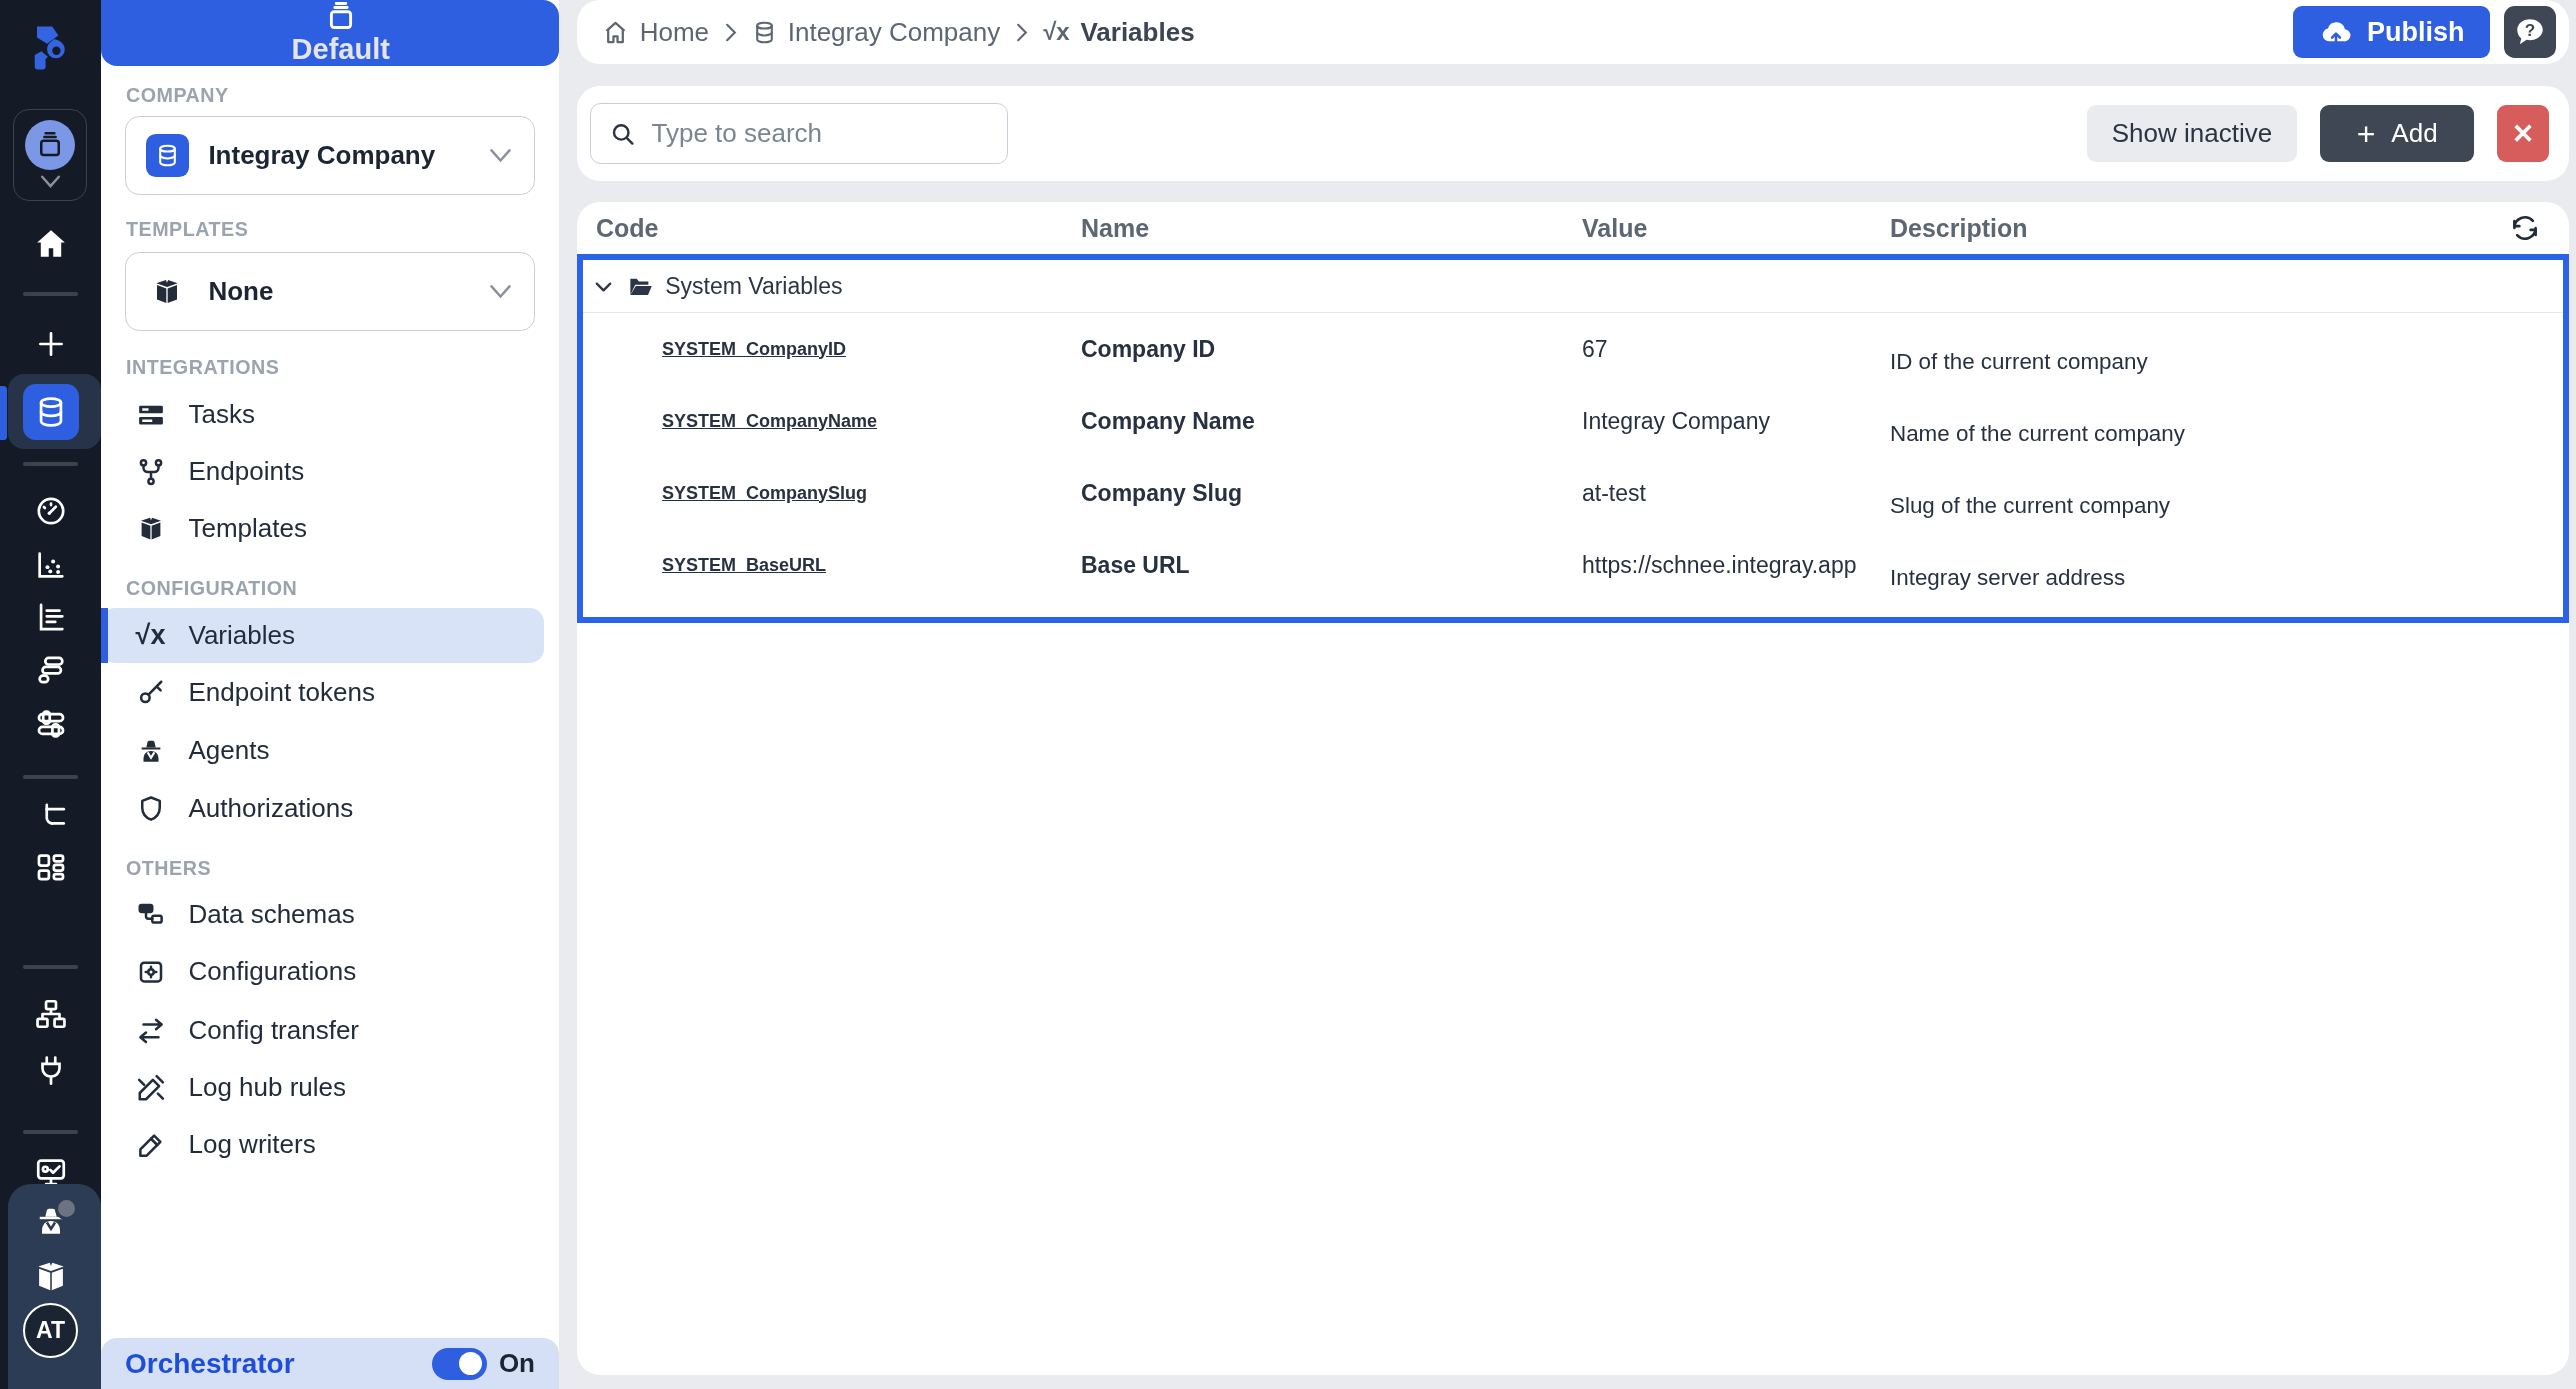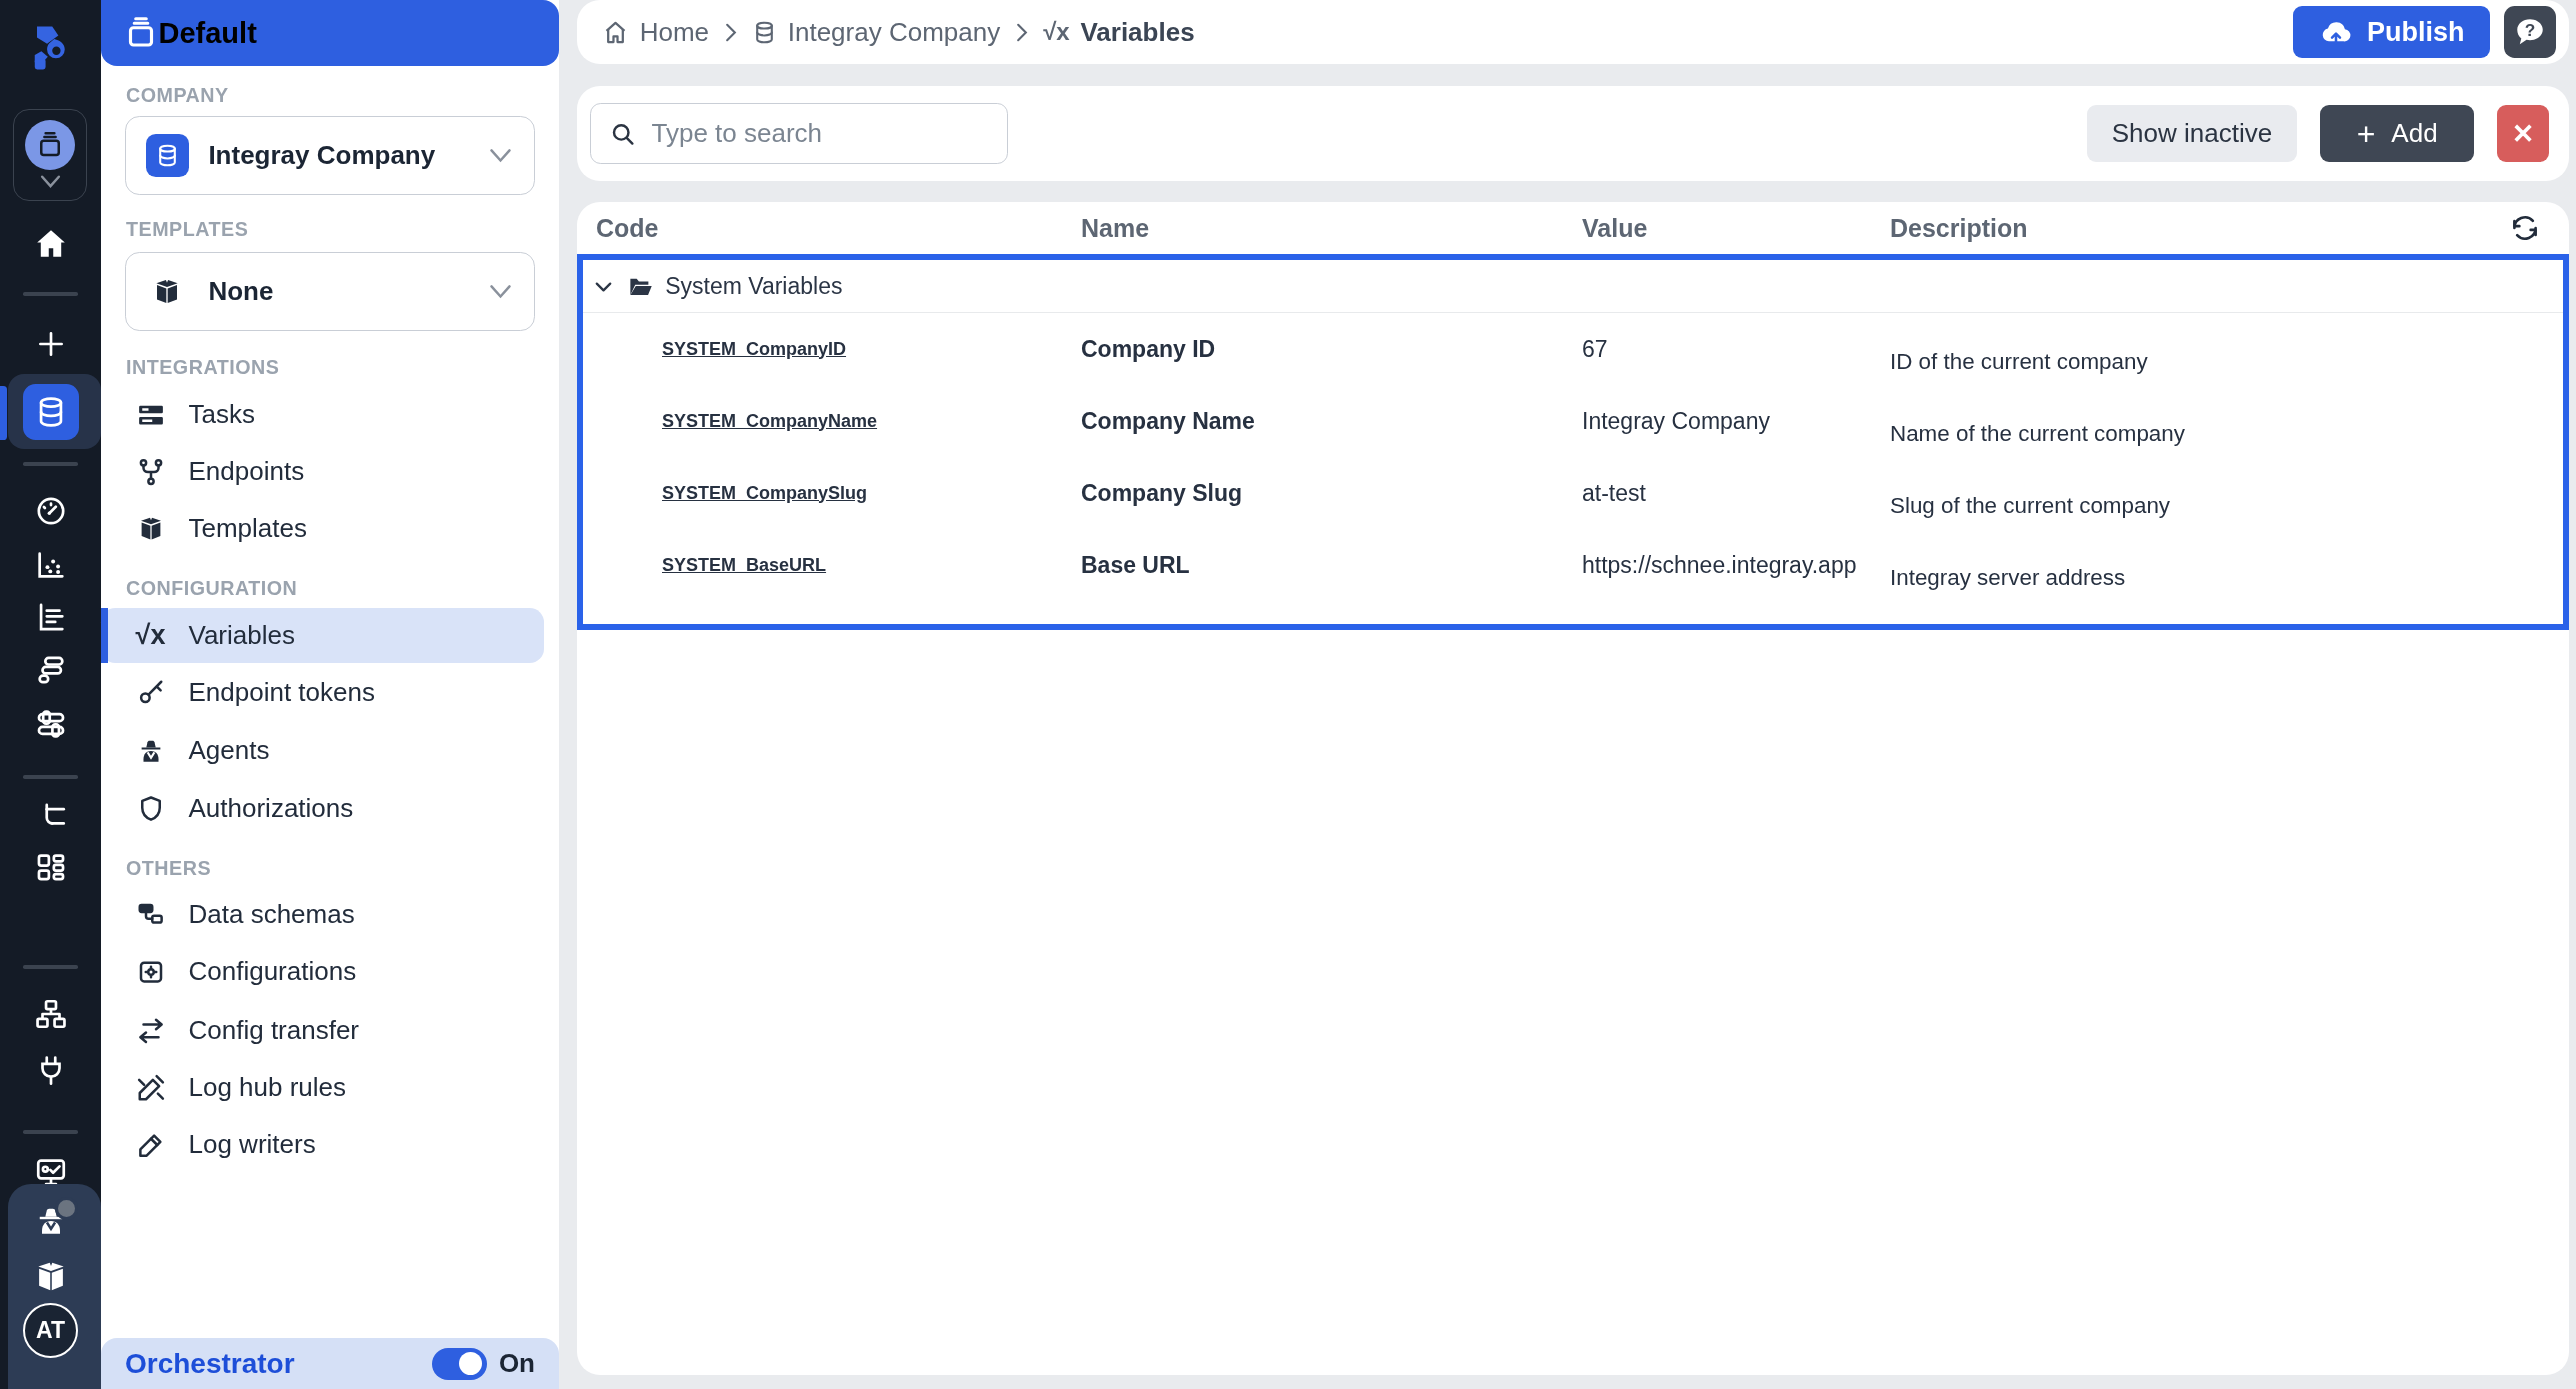--- a/index.html
+++ b/index.html
@@ -20,21 +20,21 @@
        display:flex;align-items:center;justify-content:center;color:#fff;}
   .rail-bottom{position:absolute;top:1184px;left:8px;width:93px;height:205px;background:#2d3c55;border-radius:23px 23px 0 0;}
   .spy-wrap{position:relative;}
   .spy-dot{position:absolute;top:-6.3px;right:-9px;width:17px;height:17px;border-radius:50%;background:#6b7480;border:3.6px solid #2d3c55;}
   .avatar{position:absolute;top:1303px;left:23px;width:55px;height:55px;border-radius:50%;background:#1a2433;border:2.7px solid #fff;
        display:flex;align-items:center;justify-content:center;color:#fff;font-weight:bold;font-size:23px;box-sizing:border-box;}
 
   
   .sidebar{position:relative;width:458px;flex:none;background:#ffffff;}
   .sb-header{position:absolute;top:0;left:0;width:458px;height:66px;background:#2e5fe0;border-radius:0 16px 16px 16px;
-       display:flex;align-items:center;padding-left:21.5px;box-sizing:border-box;color:#000000;}
+       display:flex;align-items:center;padding-left:21.5px;box-sizing:border-box;color:#e5e5e5;flex-direction:column;}
   .sb-header .ttl{font-size:29px;font-weight:bold;}
   .sb-label{position:absolute;left:25px;font-size:19.7px;font-weight:bold;color:#9aa3ae;letter-spacing:0.5px;}
   .sb-select{position:absolute;left:24px;width:410px;height:79px;border:1.8px solid #c9ced6;border-radius:14.3px;box-sizing:border-box;
        display:flex;align-items:center;gap:19.7px;padding:0 19.7px;background:#fff;cursor:pointer;}
   .sb-select .blue-sq{width:43px;height:43px;border-radius:9.8px;background:#2e5fe0;color:#fff;display:flex;align-items:center;justify-content:center;flex:none;}
   .sb-select .dark-ic{width:43px;display:flex;justify-content:center;color:#222c3b;flex:none;}
   .sb-select .val{flex:1;font-size:26px;font-weight:bold;color:#1b2534;}
   .sb-select .chev{color:#8a919c;}
   .sb-item{position:absolute;left:0;width:443px;height:57px;display:flex;align-items:center;gap:21.5px;
        padding-left:33px;box-sizing:border-box;font-size:26px;color:#222c3b;cursor:pointer;}
@@ -70,21 +70,21 @@
   .show-inactive{height:57px;padding:0 25px;background:#e9ebef;color:#2b3442;font-size:26px;}
   .add{height:57px;width:154px;background:#3f4754;color:#fff;font-size:26px;gap:16px;}
   .add .plus{font-size:32px;font-weight:normal;line-height:0;}
   .close{height:57px;width:52px;background:#d75d5c;color:#fff;font-size:27px;font-weight:bold;}
 
   .table-card{top:202px;height:1173px;overflow:hidden;}
   .thead{position:relative;display:grid;grid-template-columns:504px 501px 308px 1fr;height:52px;align-items:center;
        font-size:25px;font-weight:bold;color:#5d6673;}
   .thead .c1{padding-left:19px;}
   .refresh{position:absolute;right:29px;top:50%;transform:translateY(-50%);color:#222c3b;cursor:pointer;}
-  .group-box{border:6.3px solid #2a62e9;padding-bottom:23px;}
+  .group-box{border:6.3px solid #2a62e9;padding-bottom:16px;}
   .group-row{display:flex;align-items:center;gap:11.6px;height:52px;padding-left:9px;font-size:23px;color:#2b3545;
        border-bottom:0.9px solid #e8eaec;cursor:pointer;}
   .group-row .gic{display:flex;color:#2b3545;}
   .trow{display:grid;grid-template-columns:498px 501px 308px 1fr;height:72px;align-items:center;font-size:23px;color:#273141;cursor:pointer;}
   .trow .c1{padding-left:79px;font-weight:bold;font-size:18px;text-decoration:underline;}
   .trow .c2{font-weight:bold;}
   .trow .c4{font-size:22.4px;margin-top:26px;}
 </style>
 </head>
 <body>

